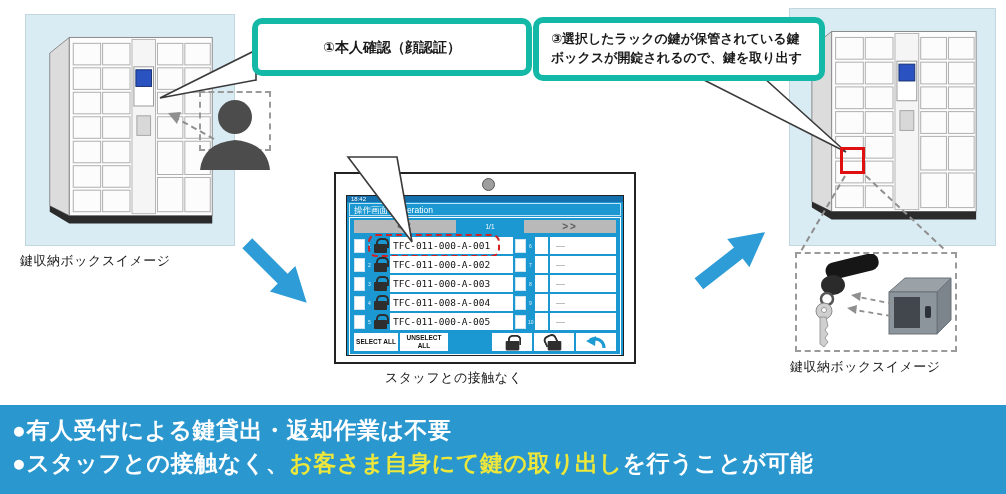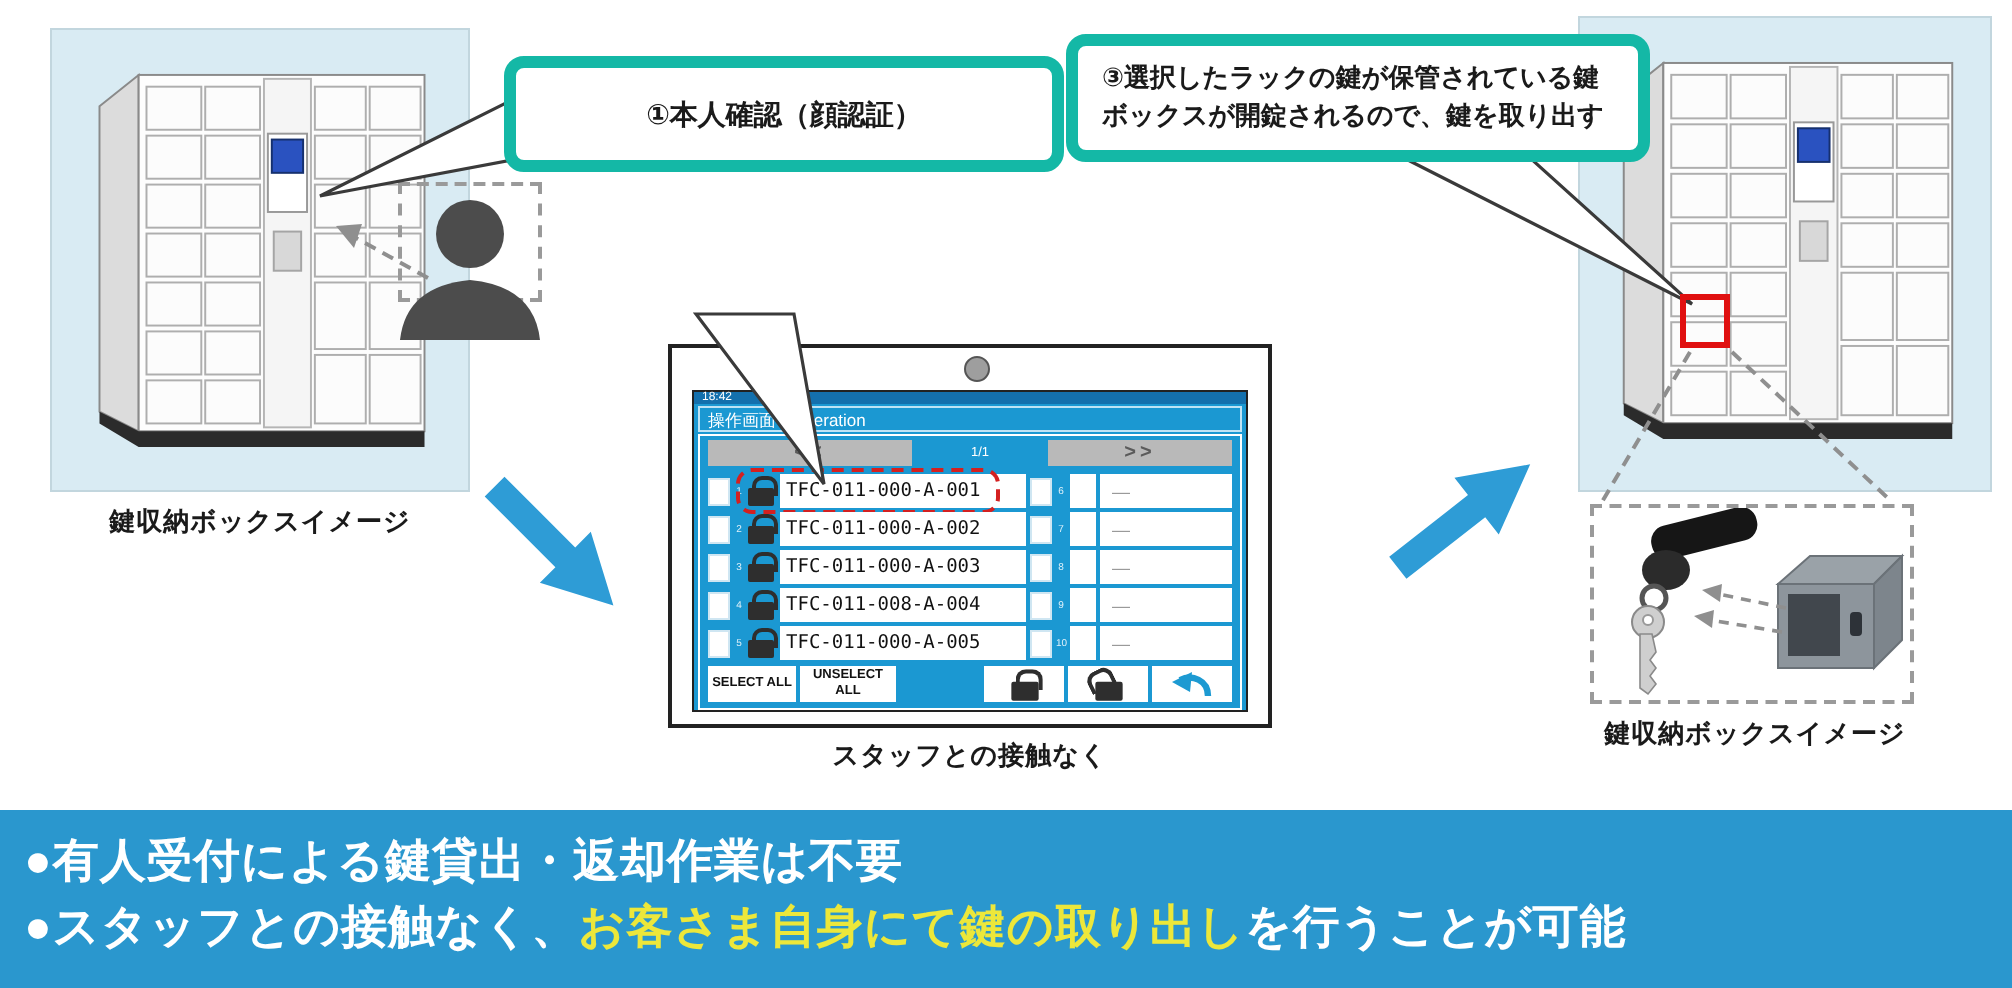--- a/index.html
+++ b/index.html
@@ -6,31 +6,31 @@
     --banner-bg:#2a97ce; --banner-hl:#ece73a; --arrow-blue:#2e9cd6;
     --screen-blue:#1b98d2; --screen-header:#1470ad; --hl-red:#d42020;
   }
   *{box-sizing:border-box;margin:0;padding:0}
   body{font-family:"Liberation Sans","DejaVu Sans",sans-serif;background:#fff}
   .stage{position:relative;width:1006px;height:494px;background:#fff;overflow:hidden}
 
   
   .figbox{position:absolute;background:#d9ebf3;border:1px solid #c2d6de;z-index:1}
   .figbox svg{position:absolute}
-  .caption{position:absolute;font-size:13px;font-weight:700;color:#1a1a1a;text-align:center;letter-spacing:.5px;z-index:2}
+  .caption{position:absolute;font-size:13px;font-weight:400;color:#1a1a1a;letter-spacing:.5px;z-index:2}
 
   
   .person-box{position:absolute;left:199px;top:91px;width:72px;height:60px;border:2px dashed #9a9a9a;z-index:3}
   .person{position:absolute;left:196px;top:96px;z-index:3}
 
   
   .callout{position:absolute;background:#fff;border:6px solid #14b8a6;border-radius:10px;
     display:flex;flex-direction:column;justify-content:center;align-items:center;
     font-size:13px;font-weight:700;color:#1a1a1a;line-height:1.45;z-index:10;text-align:center}
-  .callout.c1{left:252px;top:28px;width:280px;height:58px;font-size:14px}
+  .callout.c1{left:252px;top:18px;width:280px;height:58px;font-size:14px}
   .callout.c2{left:297px;top:101px;width:284px;height:60px}
   .callout.c3{left:533px;top:17px;width:292px;height:64px;text-align:left;align-items:flex-start;padding-left:12px}
 
   
   .overlay{position:absolute;left:0;top:0;z-index:5;pointer-events:none}
   .tail{fill:#fff;stroke:#3a3a3a;stroke-width:1.6}
 
   
   .flow-arrow{position:absolute;z-index:2}
   .flow-arrow polygon{fill:var(--arrow-blue)}

